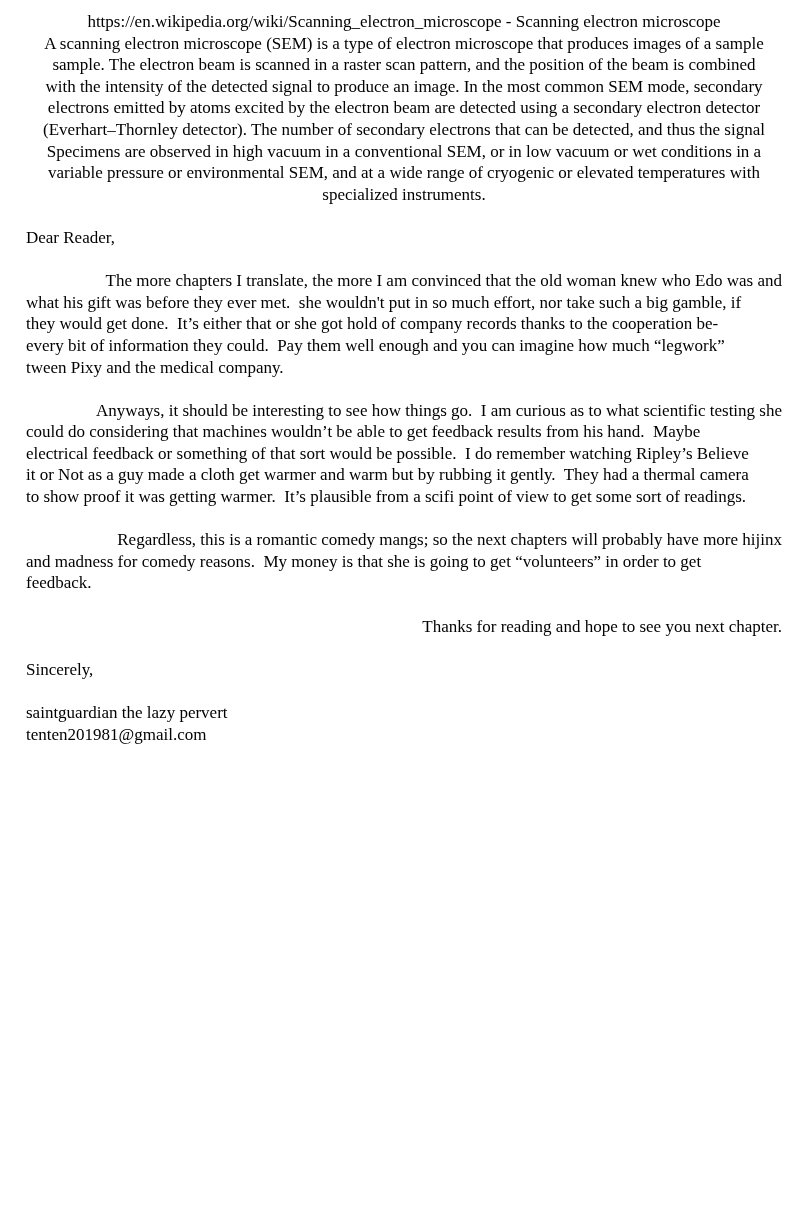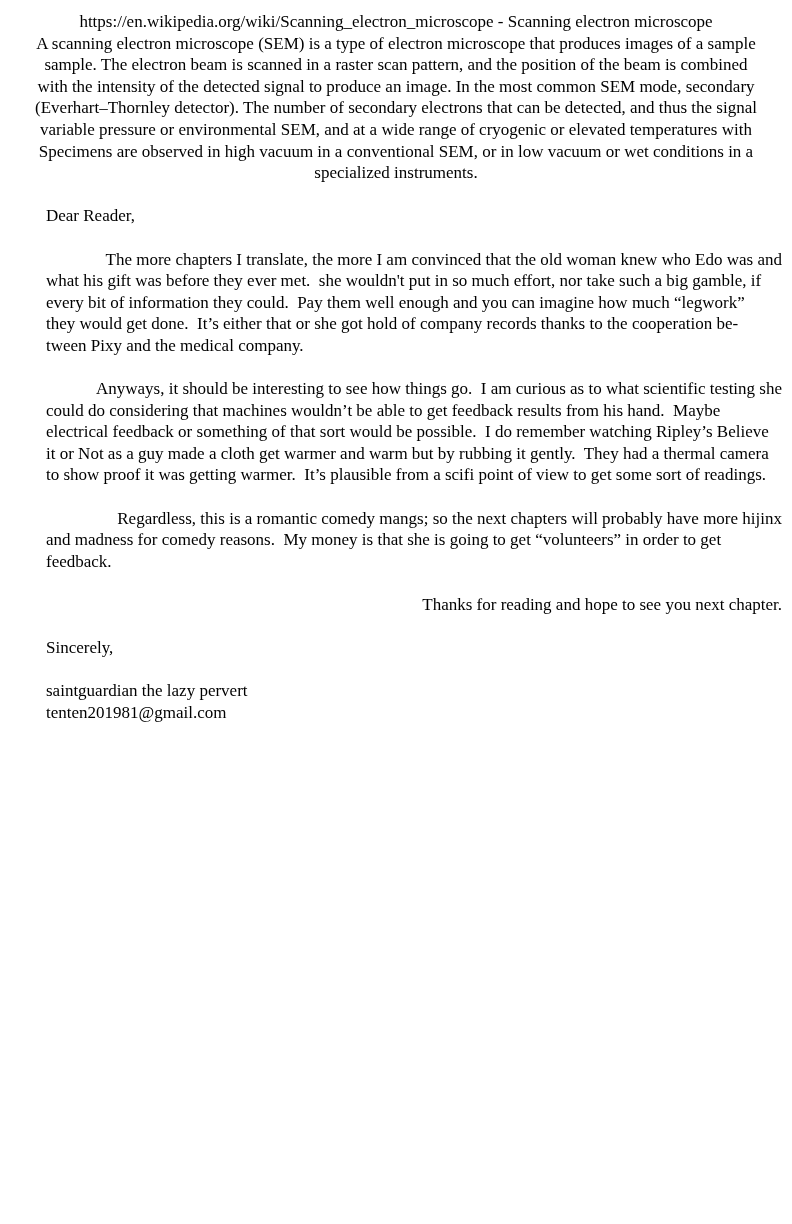--- a/index.html
+++ b/index.html
@@ -10,60 +10,60 @@
   }
   body {
     width: 792px;
     height: 1224px;
     overflow: hidden;
     font-family: "Liberation Serif", "DejaVu Serif", serif;
     font-size: 17px;
     line-height: 21.6px;
   }
   .doc {
-    padding: 11px 10px 0 10px;
+    padding: 11px 10px 0 26px;
   }
   .line {
     white-space: pre;
   }
   .block-center .line {
     text-align: center;
   }
   .para, .salutation, .closing, .sig-block {
     margin-top: 21.6px;
-    margin-left: 36px;
   }
   .line.indent {
     padding-left: 37px;
     text-align: right;
   }
 </style>
 </head>
 <body>
 
 <div class="doc">
 
   <div class="block-center">
       <div class="line">https://en.wikipedia.org/wiki/Scanning_electron_microscope - Scanning electron microscope</div>
       <div class="line">A scanning electron microscope (SEM) is a type of electron microscope that produces images of a sample</div>
       <div class="line">sample. The electron beam is scanned in a raster scan pattern, and the position of the beam is combined</div>
       <div class="line">with the intensity of the detected signal to produce an image. In the most common SEM mode, secondary</div>
+      <div class="line">electrons emitted by atoms excited by the electron beam are detected using a secondary electron detector</div>
       <div class="line">(Everhart–Thornley detector). The number of secondary electrons that can be detected, and thus the signal</div>
+      <div class="line">Specimens are observed in high vacuum in a conventional SEM, or in low vacuum or wet conditions in a</div>
       <div class="line">variable pressure or environmental SEM, and at a wide range of cryogenic or elevated temperatures with</div>
-      <div class="line">Specimens are observed in high vacuum in a conventional SEM, or in low vacuum or wet conditions in a</div>
       <div class="line">specialized instruments.</div>
     </div>
 
   <div class="salutation line">Dear Reader,</div>
 
   <div class="para">
       <div class="line indent">The more chapters I translate, the more I am convinced that the old woman knew who Edo was and</div>
       <div class="line">what his gift was before they ever met.  she wouldn't put in so much effort, nor take such a big gamble, if</div>
+      <div class="line">they would get done.  It’s either that or she got hold of company records thanks to the cooperation be-</div>
       <div class="line">every bit of information they could.  Pay them well enough and you can imagine how much “legwork”</div>
-      <div class="line">they would get done.  It’s either that or she got hold of company records thanks to the cooperation be-</div>
       <div class="line">tween Pixy and the medical company.</div>
     </div>
 
   <div class="para">
       <div class="line indent">Anyways, it should be interesting to see how things go.  I am curious as to what scientific testing she</div>
       <div class="line">could do considering that machines wouldn’t be able to get feedback results from his hand.  Maybe</div>
       <div class="line">electrical feedback or something of that sort would be possible.  I do remember watching Ripley’s Believe</div>
       <div class="line">it or Not as a guy made a cloth get warmer and warm but by rubbing it gently.  They had a thermal camera</div>
       <div class="line">to show proof it was getting warmer.  It’s plausible from a scifi point of view to get some sort of readings.</div>
     </div>

